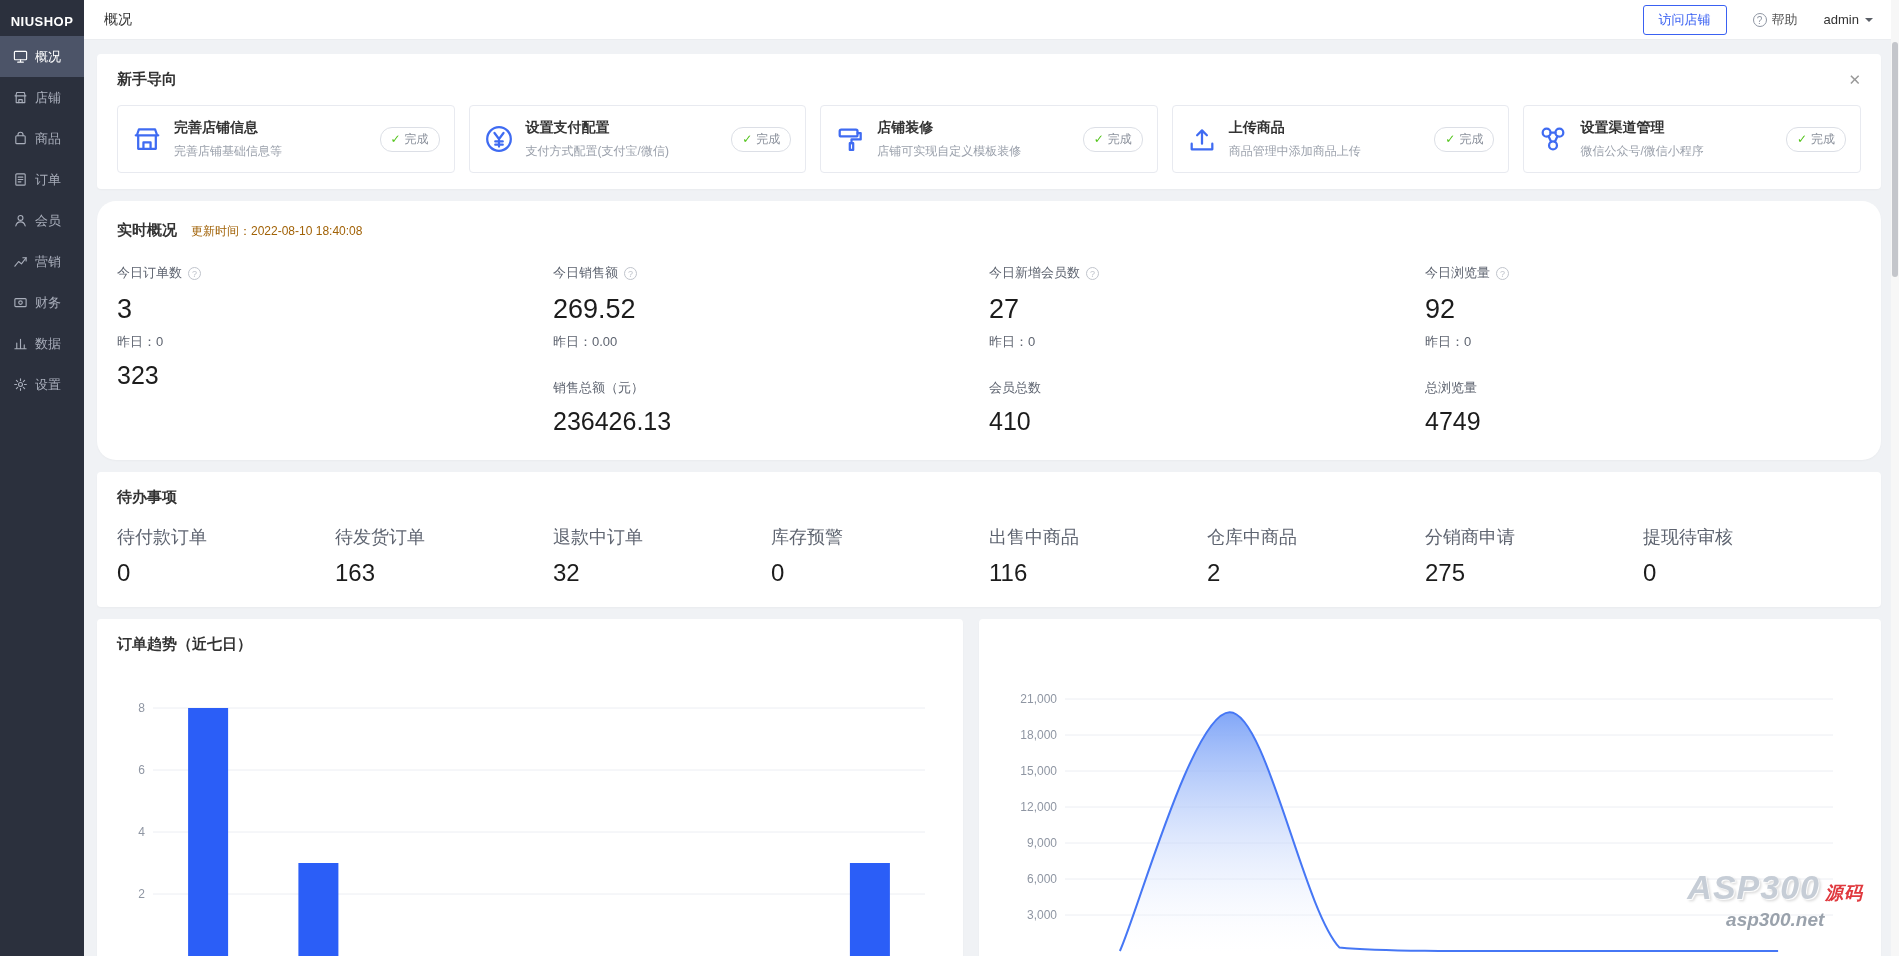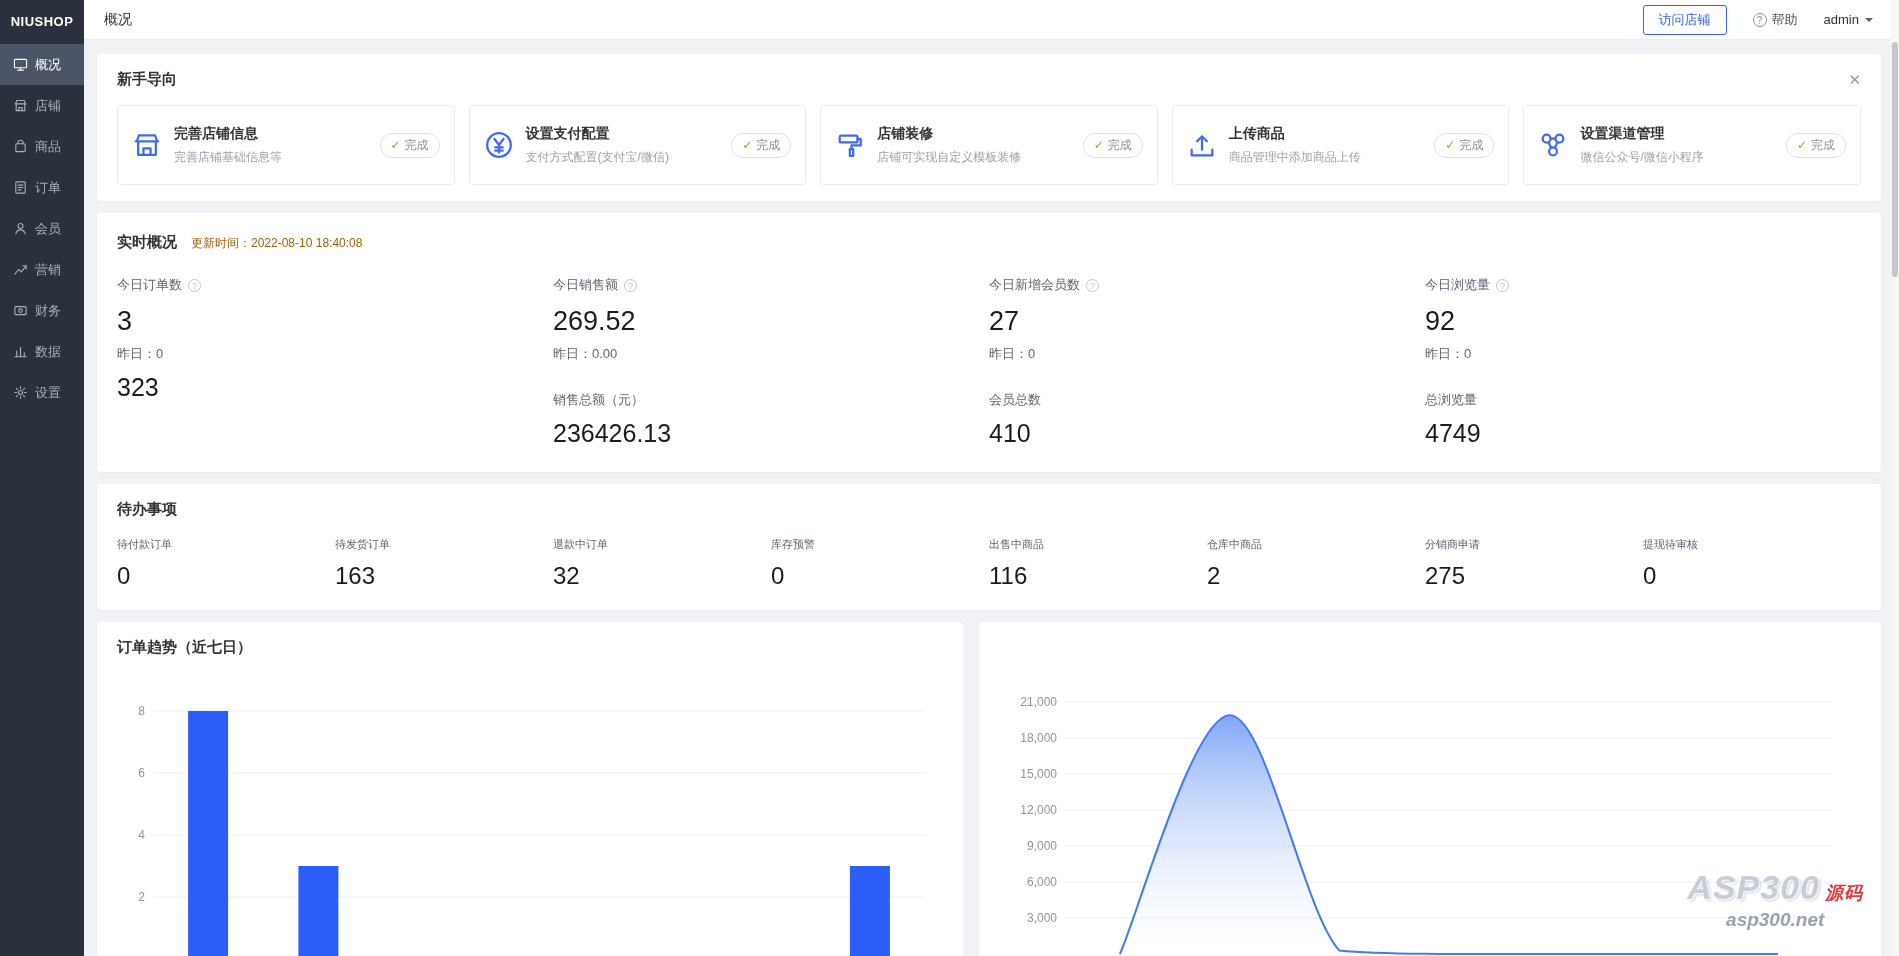--- a/index.html
+++ b/index.html
@@ -3,21 +3,21 @@
 <meta charset="utf-8">
 <style>
   * { margin:0; padding:0; box-sizing:border-box; }
   html,body { width:1899px; height:956px; overflow:hidden; }
   body {
     font-family:"Liberation Sans","DejaVu Sans",sans-serif;
     background:#f0f2f5; color:#333; position:relative;
   }
   
   .sidebar { position:fixed; left:0; top:0; width:84px; height:956px; background:#2b303d; z-index:30; }
-  .logo { height:44px; line-height:44px; text-align:center; color:#fff; font-size:13px; font-weight:bold; letter-spacing:.5px; }
+  .logo { height:36px; line-height:44px; text-align:center; color:#fff; font-size:13px; font-weight:bold; letter-spacing:.5px; }
   .nav-item { height:41px; display:flex; align-items:center; gap:7px; padding-left:13px; color:#a9aebb; font-size:13px; cursor:pointer; }
   .nav-item.active { background:#4c5468; color:#fff; }
   .i { display:inline-flex; flex:0 0 auto; }
   .i svg { width:100%; height:100%; fill:none; stroke:currentColor; stroke-width:1.2; stroke-linecap:round; stroke-linejoin:round; }
   .nav-icon { width:15px; height:15px; }
   
   .main { margin-left:84px; }
   .topbar { height:40px; background:#fff; border-bottom:1px solid #ebedf0; display:flex; align-items:center; justify-content:space-between; padding:0 26px 0 20px; }
   .breadcrumb { font-size:14px; color:#333; }
   .topbar-right { display:flex; align-items:center; gap:26px; }
@@ -30,44 +30,44 @@
   
   .content { padding:14px 18px 0 13px; }
   .card { background:#fff; border-radius:4px; box-shadow:0 1px 2px rgba(0,0,0,.03); margin-bottom:12px; }
   .card h3 { font-size:15px; color:#333; font-weight:bold; }
   
   .guide-card { padding:16px 20px; }
   .title-row { display:flex; align-items:center; justify-content:space-between; }
   .close-x { font-size:15px; color:#999; cursor:pointer; line-height:1; }
   .close-x::before { content:"\2715"; }
   .guide-list { display:grid; grid-template-columns:repeat(5,1fr); gap:14px; margin-top:16px; }
-  .guide-item { border:1px solid #e8eaf0; border-radius:4px; padding:14px 14px; display:flex; align-items:center; gap:12px; height:80px; cursor:pointer; }
+  .guide-item { border:1px solid #e8eaf0; border-radius:4px; padding:14px 14px; display:flex; align-items:center; gap:12px; height:68px; cursor:pointer; }
   .g-icon { width:30px; height:30px; color:#3f6bf2; }
   .g-text { flex:1; min-width:0; }
   .g-title { font-size:14px; font-weight:bold; color:#333; margin-bottom:6px; }
   .g-desc { font-size:12px; color:#9aa0ab; white-space:nowrap; }
   .done-badge { display:inline-flex; align-items:center; gap:4px; border:1px solid #dcdfe6; border-radius:12px; padding:3px 10px; font-size:12px; color:#8b919c; white-space:nowrap; }
   .check-i { color:#52c41a; font-size:12px; font-style:normal; }
   .check-i::before { content:"\2713"; }
   
-  .realtime-card { padding:20px 20px 24px; }
+  .realtime-card { padding:20px 20px 24px;border-radius:19px; }
   .rt-head { display:flex; align-items:baseline; gap:14px; margin-bottom:24px; }
   .rt-update { font-size:12px; color:#a16207; }
   .stats-grid { display:grid; grid-template-columns:repeat(4,1fr); }
   .stat-label { display:flex; align-items:center; gap:6px; font-size:13px; color:#5e6470; }
   .info-i { width:13px; height:13px; border:1px solid #c0c4cc; border-radius:50%; font-size:9px; line-height:12px; text-align:center; color:#c0c4cc; cursor:pointer; }
   .info-i::before { content:"?"; }
   .stat-value { font-size:27px; color:#1c1c1c; margin:12px 0 8px; }
   .stat-yest { font-size:13px; color:#5e6470; }
   .stat-total-label { font-size:13px; color:#5e6470; margin-top:28px; }
   .stat-total-value { font-size:25px; color:#1c1c1c; margin-top:10px; }
   
   .todo-card { padding:16px 20px 20px; }
   .todo-grid { display:grid; grid-template-columns:repeat(8,1fr); margin-top:18px; }
-  .todo-label { font-size:11px; color:#5e6470; }
+  .todo-label { font-size:18px; color:#5e6470; }
   .todo-value { font-size:24px; color:#1c1c1c; margin-top:10px; }
   
   .charts-row { display:flex; gap:16px; }
   .chart-card { padding:16px 20px; height:430px; overflow:hidden; }
   .chart-card.left { flex:0 0 866px; }
   .chart-card.right { flex:1; }
   .chart-card svg { display:block; margin-top:12px; }
   
   .wm { position:absolute; right:36px; top:868px; text-align:center; font-style:italic; font-weight:bold; z-index:50; pointer-events:none; }
   .wm-1 { font-size:34px; color:#c6cdd6; text-shadow:1px 1px 1px #fff, 2px 2px 3px rgba(0,0,0,.18); letter-spacing:1px; }

